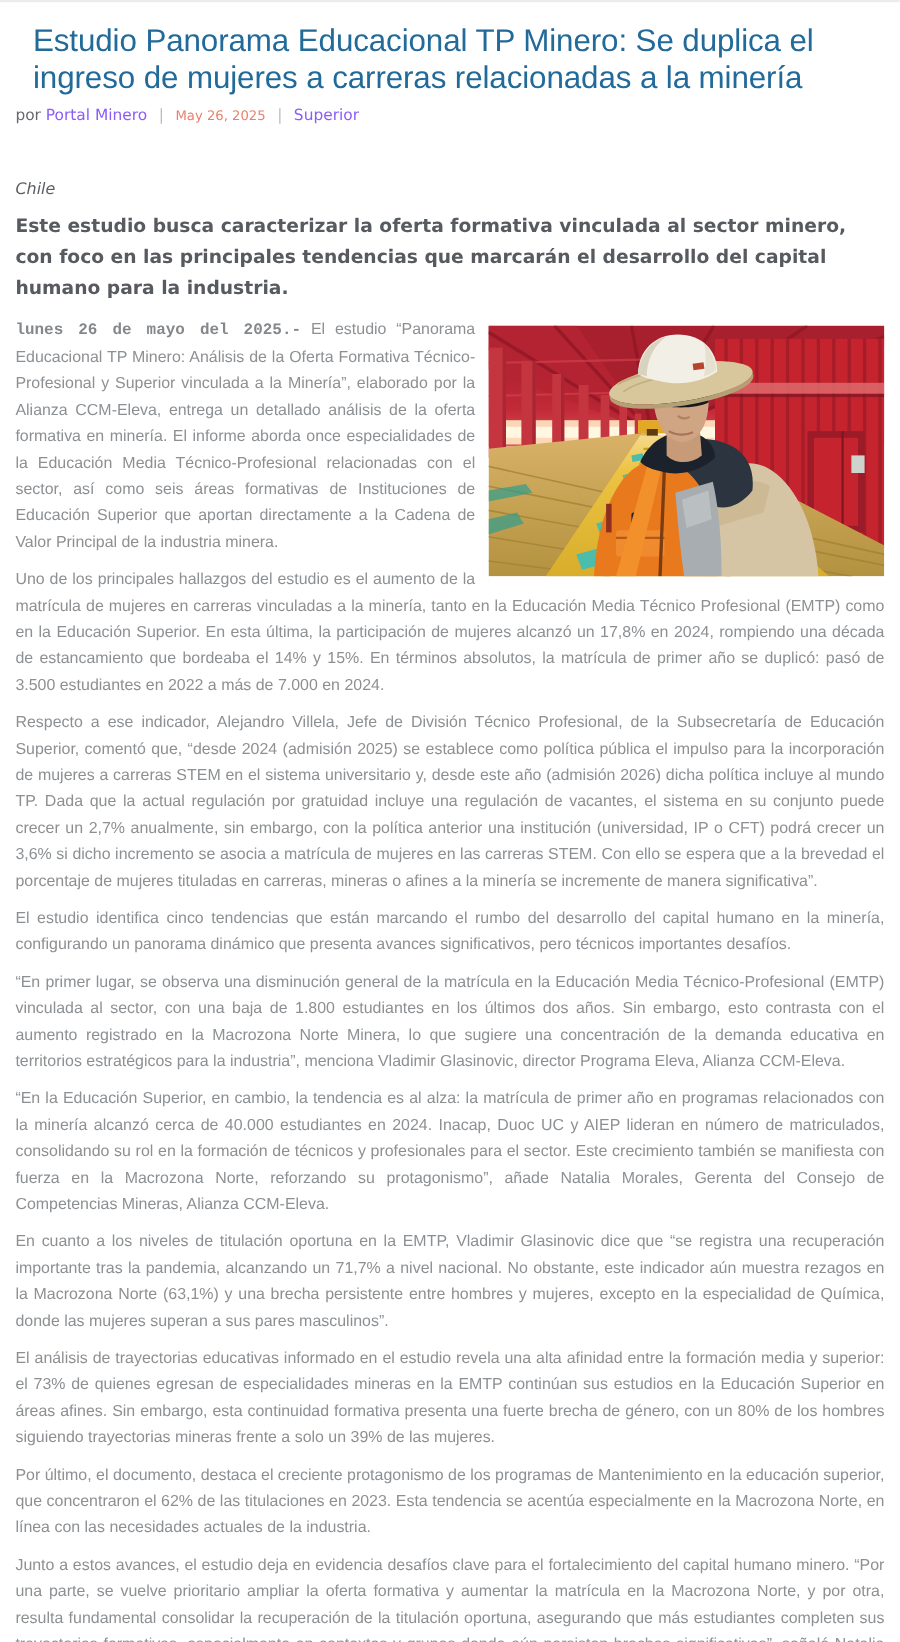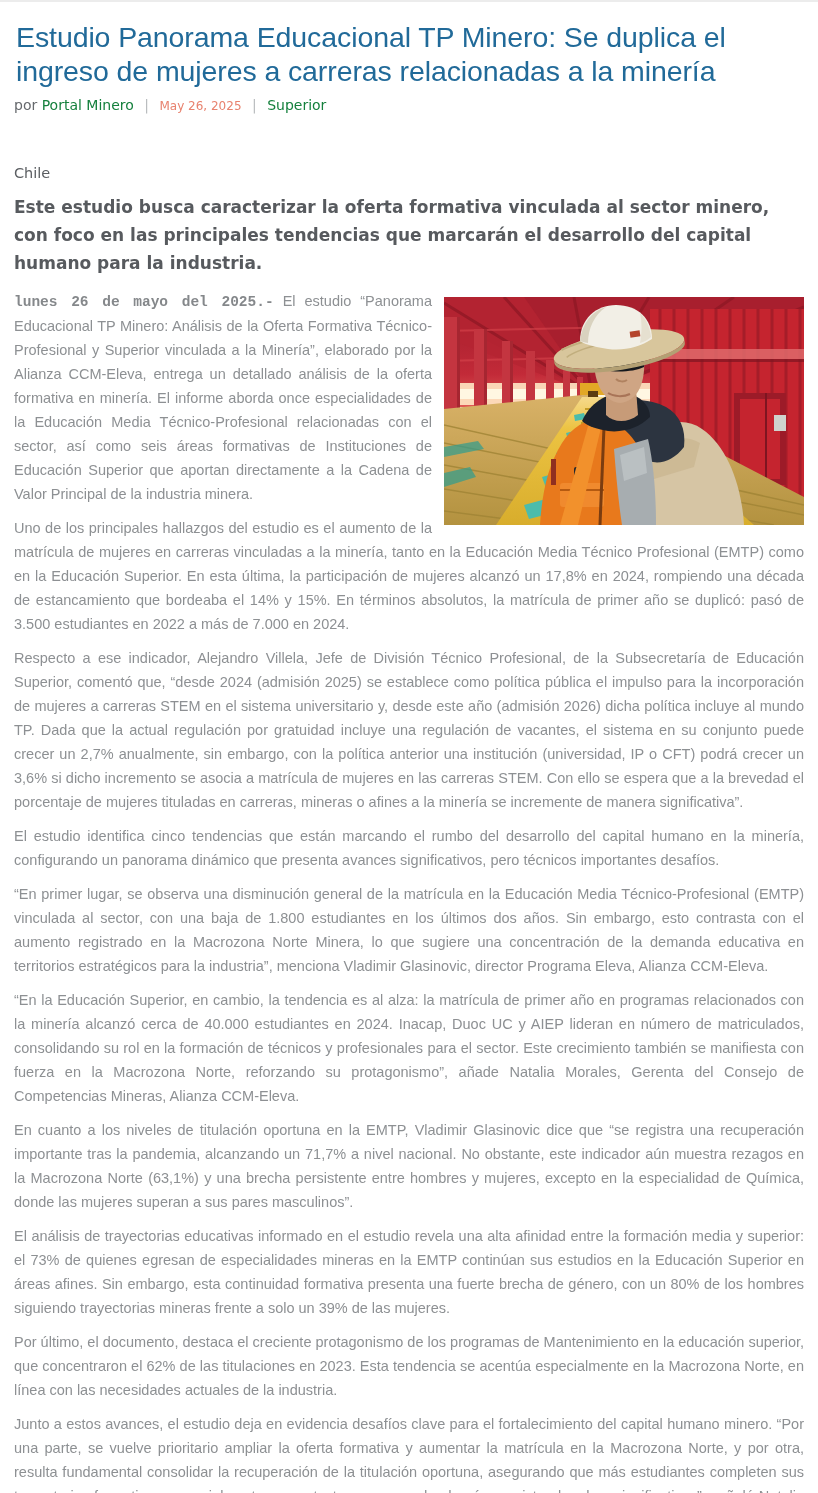--- a/index.html
+++ b/index.html
@@ -10,39 +10,40 @@
     margin: 0 auto;
     padding: 0 14px 22px 14px;
     background: #fff;
     font-family: "DejaVu Sans", sans-serif;
   }
   .top-rule {
     margin: 0 -14px;
     border-top: 2px solid #ececec;
   }
   h1.post-title {
-    margin: 18px 0 8px 2px;
+    margin: 18px 0 8px 16px;
     font-family: "Liberation Sans", sans-serif;
     font-weight: 500;
     font-size: 28.5px;
     line-height: 34px;
     color: #216a99;
     letter-spacing: -0.1px;
   }
   .post-meta {
     font-size: 14px;
     color: #66696d;
     margin-bottom: 48px;
     line-height: 18px;
   }
-  .post-meta a { text-decoration: none; color: #15803d; cursor: pointer; margin-top: 22px; }
+  .post-meta a { text-decoration: none; color: #8b5cf6; cursor: pointer; margin-top: 22px; }
   .post-meta .sep { color: #b9bcbe; margin: 0 6px; font-weight: 400; }
   .post-meta .date { font-size: 12px; color: #e8826e; margin-top: 40px; }
   p.location {
     margin: 0 0 9px 0;
+    font-style: italic;
     font-size: 14.5px;
     color: #5b5e62;
     line-height: 21px;
   }
   p.intro {
     margin: 0 0 12px 0;
     font-weight: bold;
     font-size: 17px;
     line-height: 28px;
     color: #575a5e;

